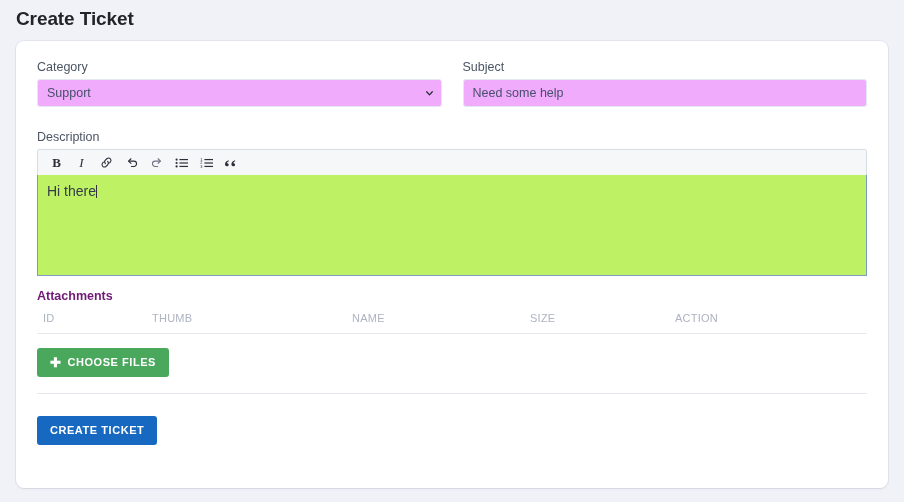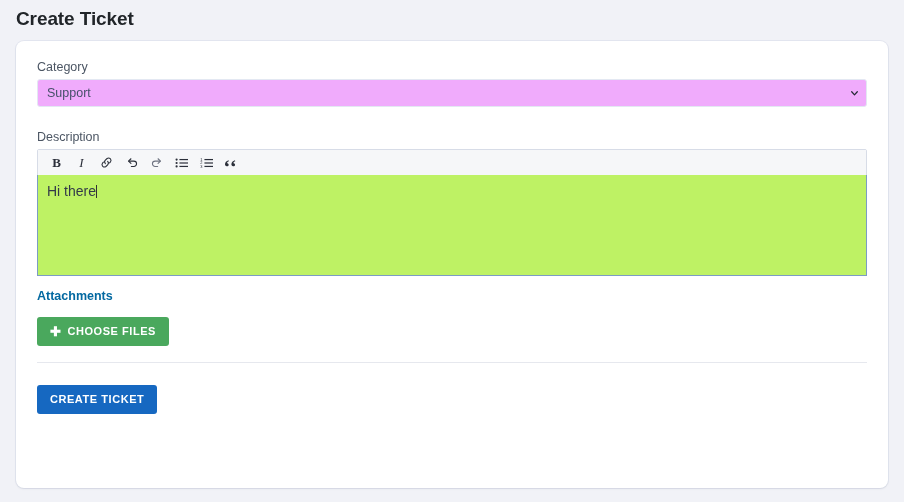--- a/index.html
+++ b/index.html
@@ -146,21 +146,21 @@
     background: #333;
     vertical-align: -2px;
     margin-left: 0px;
   }
 
   
   .attach-block { margin-top: 13px; }
   .attach-title {
     font-size: 12.5px;
     font-weight: bold;
-    color: #0369a1;
+    color: #701a75;
     margin-bottom: 9px;
   }
   table.attach-table {
     width: 100%;
     border-collapse: collapse;
     table-layout: fixed;
   }
   table.attach-table th {
     text-align: left;
     font-weight: normal;
@@ -224,20 +224,24 @@
             <option>Support</option>
           </select>
           <span class="chevron-down">
             <svg width="7" height="7" viewBox="0 0 10 7">
               <path d="M1 1 L5 5.4 L9 1" fill="none" stroke="#222733" stroke-width="1.7" stroke-linecap="round" stroke-linejoin="round"></path>
             </svg>
           </span>
         </div>
       </div>
 
+      <div class="col">
+        <label class="field-label">Subject</label>
+        <input class="form-control" type="text" value="Need some help" style="">
+      </div>
 
     </div>
 
     <div class="desc-block">
       <label class="field-label">Description</label>
 
       <div class="editor">
 
         <div class="editor-toolbar">
 
@@ -311,20 +315,32 @@
 
         </div>
 
         <div class="editor-body"><span>Hi there</span><span class="caret"></span></div>
       </div>
     </div>
 
     <div class="attach-block">
       <div class="attach-title">Attachments</div>
 
+      <table class="attach-table">
+        <thead>
+          <tr>
+            <th class="th-id">ID</th>
+            <th class="th-thumb">THUMB</th>
+            <th class="th-name">NAME</th>
+            <th class="th-size">SIZE</th>
+            <th class="th-action">ACTION</th>
+          </tr>
+        </thead>
+        <tbody></tbody>
+      </table>
 
       <div class="choose-row">
         <button class="btn btn-green">
           <span class="plus-icon">✚</span>
           <span>CHOOSE FILES</span>
         </button>
       </div>
     </div>
 
     <div class="submit-row">

